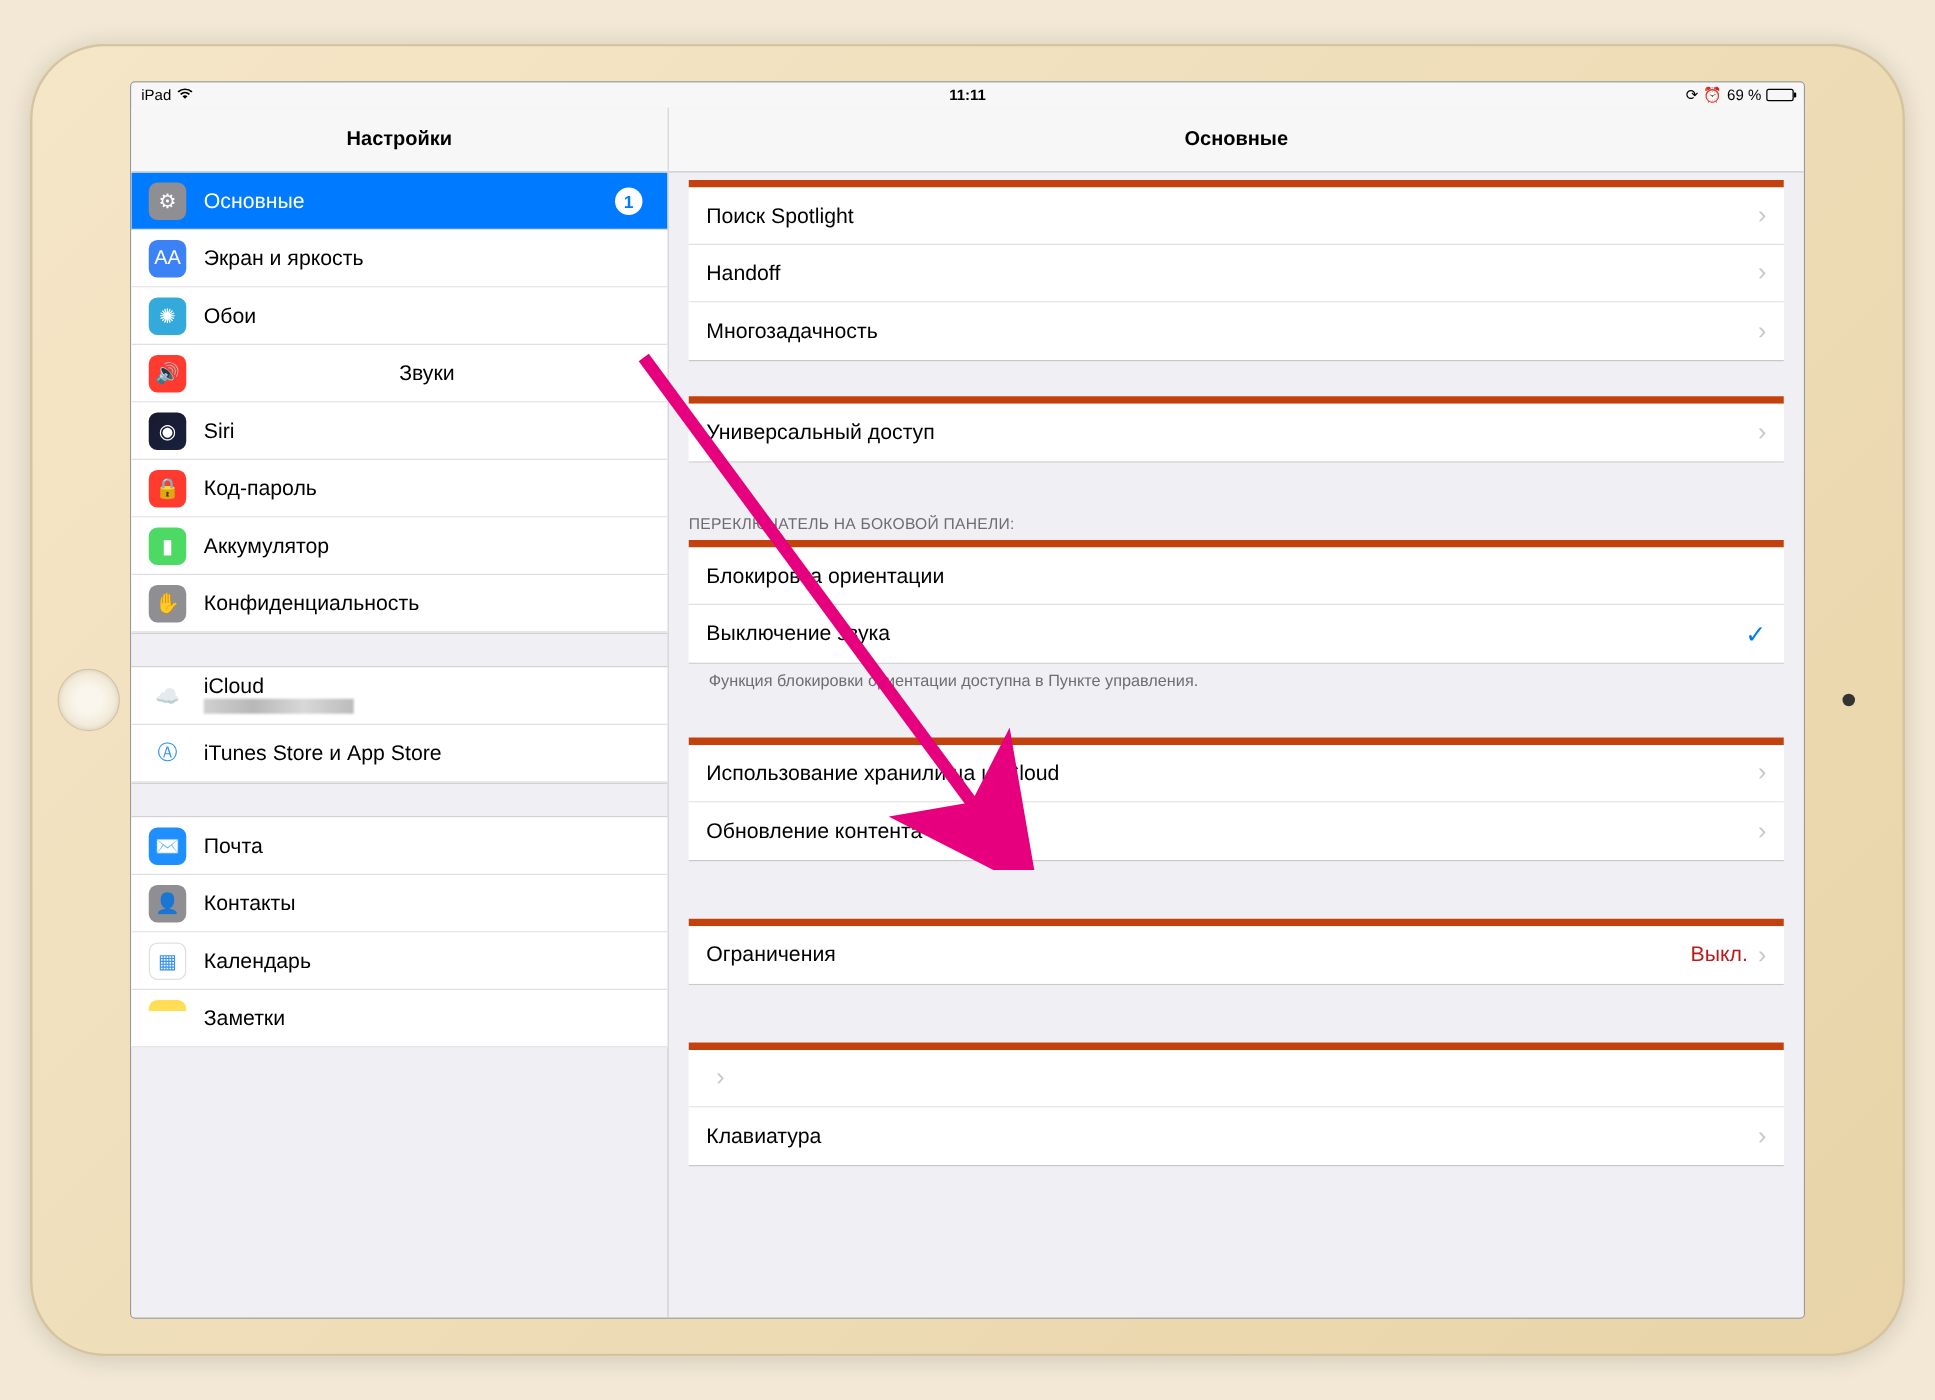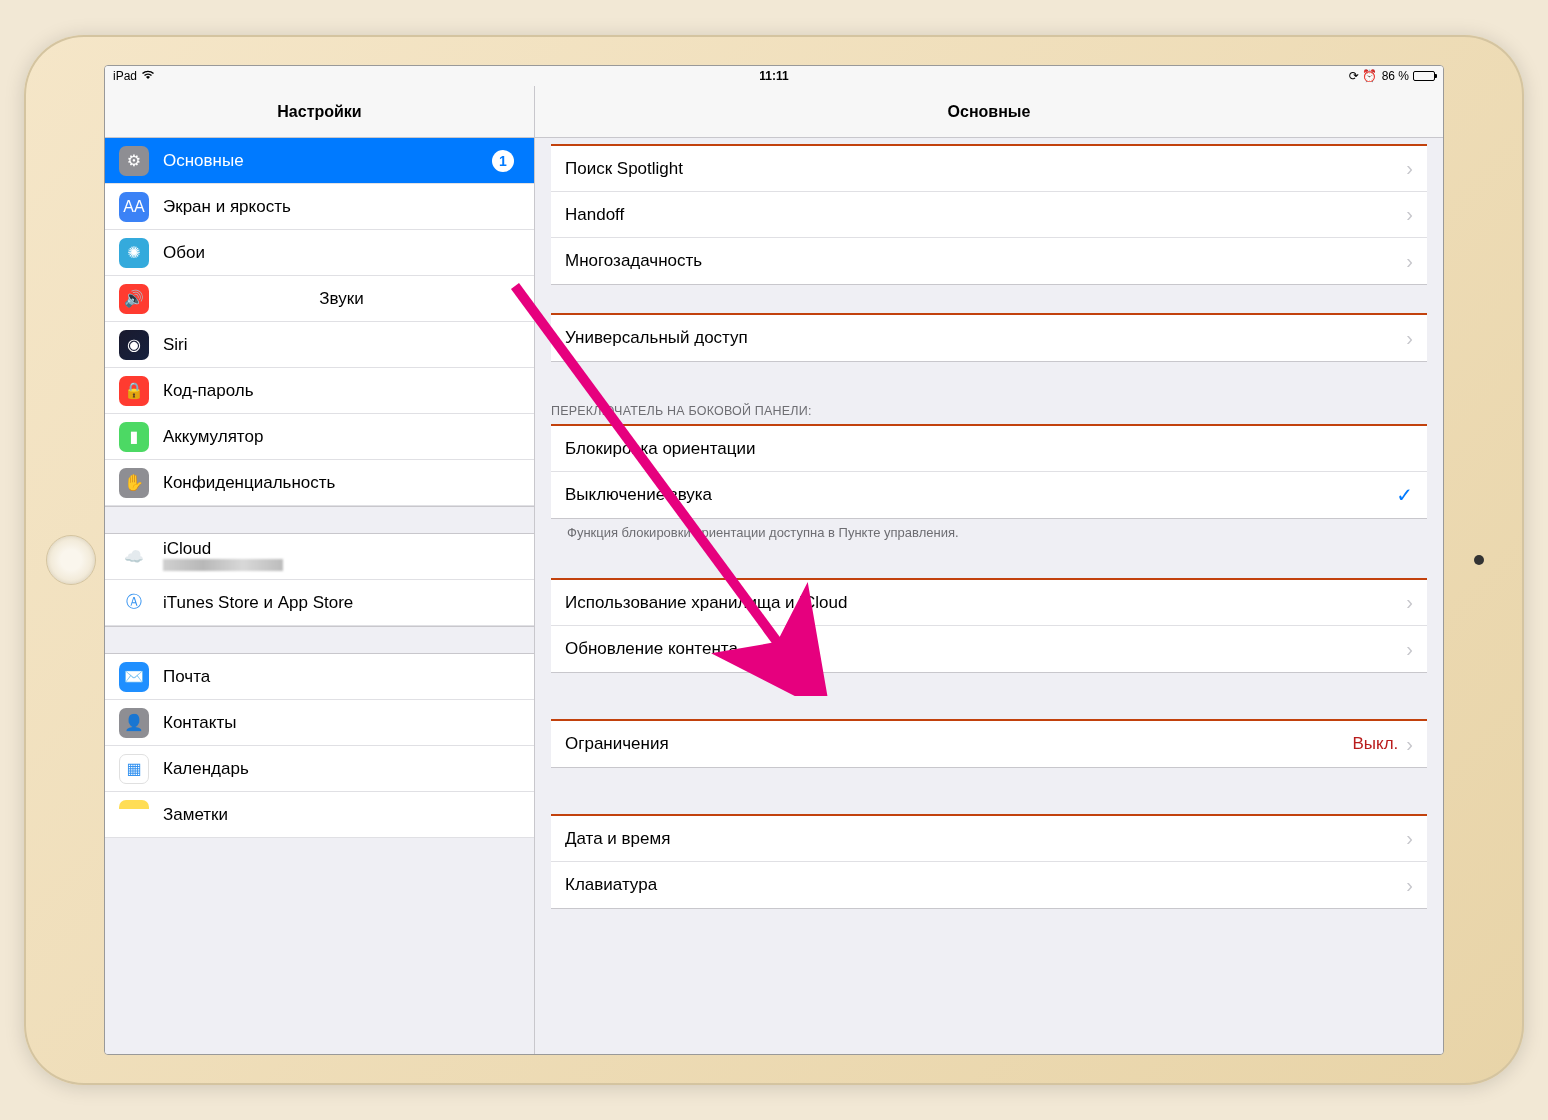--- a/index.html
+++ b/index.html
@@ -98,21 +98,21 @@
   .cell {
     background:#fff;
     min-height:46px;
     display:flex; align-items:center;
     padding: 0 14px;
     font-size:17px;
     position:relative;
     border-bottom:1px solid #e0e0e4;
   }
   .cell:last-child { border-bottom:none; }
-  .group-box { border-top:2px solid #c2410c; border-bottom:1px solid #c8c7cc; background:#fff;}
+  .group-box { border-top:6px solid #c2410c; border-bottom:1px solid #c8c7cc; background:#fff;}
   .sidebar .cell { border-bottom:1px solid #e0e0e4; }
   .sidebar .group-box { border:none; }
   .sidebar .group-box + .group-gap { background:#efeff4; border-top:1px solid #c8c7cc; border-bottom:1px solid #c8c7cc;}
   .cell.selected { background:#007aff; color:#fff; }
   .icon-box {
     width:30px; height:30px; border-radius:7px;
     display:flex; align-items:center; justify-content:center;
     margin-right:14px; flex-shrink:0;
     color:#fff; font-size:16px;
   }
@@ -169,21 +169,21 @@
         <span>
           <svg class="wifi-icon" viewBox="0 0 14 10">
               <path d="M7 9 L5 7 A3 3 0 0 1 9 7 Z M3 5 A6 6 0 0 1 11 5 L10 6 A4.5 4.5 0 0 0 4 6 Z M1 3 A9 9 0 0 1 13 3 L12 4 A7.5 7.5 0 0 0 2 4 Z" fill="#000"></path>
             </svg>
         </span>
       </div>
       <div class="status-center">11:11</div>
       <div class="status-right">
         <span>⟳</span>
         <span>⏰</span>
-        <span>86 %</span>
+        <span>69 %</span>
         <span class="battery-icon"><span class="battery-fill"></span></span>
       </div>
     </div>
 
     <div class="split">
 
       <div class="sidebar">
         <div class="navbar">Настройки</div>
         <div class="content" id="sidebar-content">
             <div class="group-box">
@@ -336,21 +336,20 @@
             <div class="group-box" style="margin: 18px 16px; border-radius: 0px;">
               <div class="cell">
                 <div class="cell-label">Ограничения</div>
                 <div class="value-label">Выкл.</div>
                 <div class="chevron">›</div>
               </div>
             </div>
             <div class="group-gap"></div>
             <div class="group-box" style="margin: 0px 16px; border-radius: 0px;">
               <div class="cell">
-                <div class="cell-label">Дата и время</div>
                 <div class="chevron">›</div>
               </div>
               <div class="cell">
                 <div class="cell-label">Клавиатура</div>
                 <div class="chevron">›</div>
               </div>
             </div>
           </div>
       </div>
     </div>

